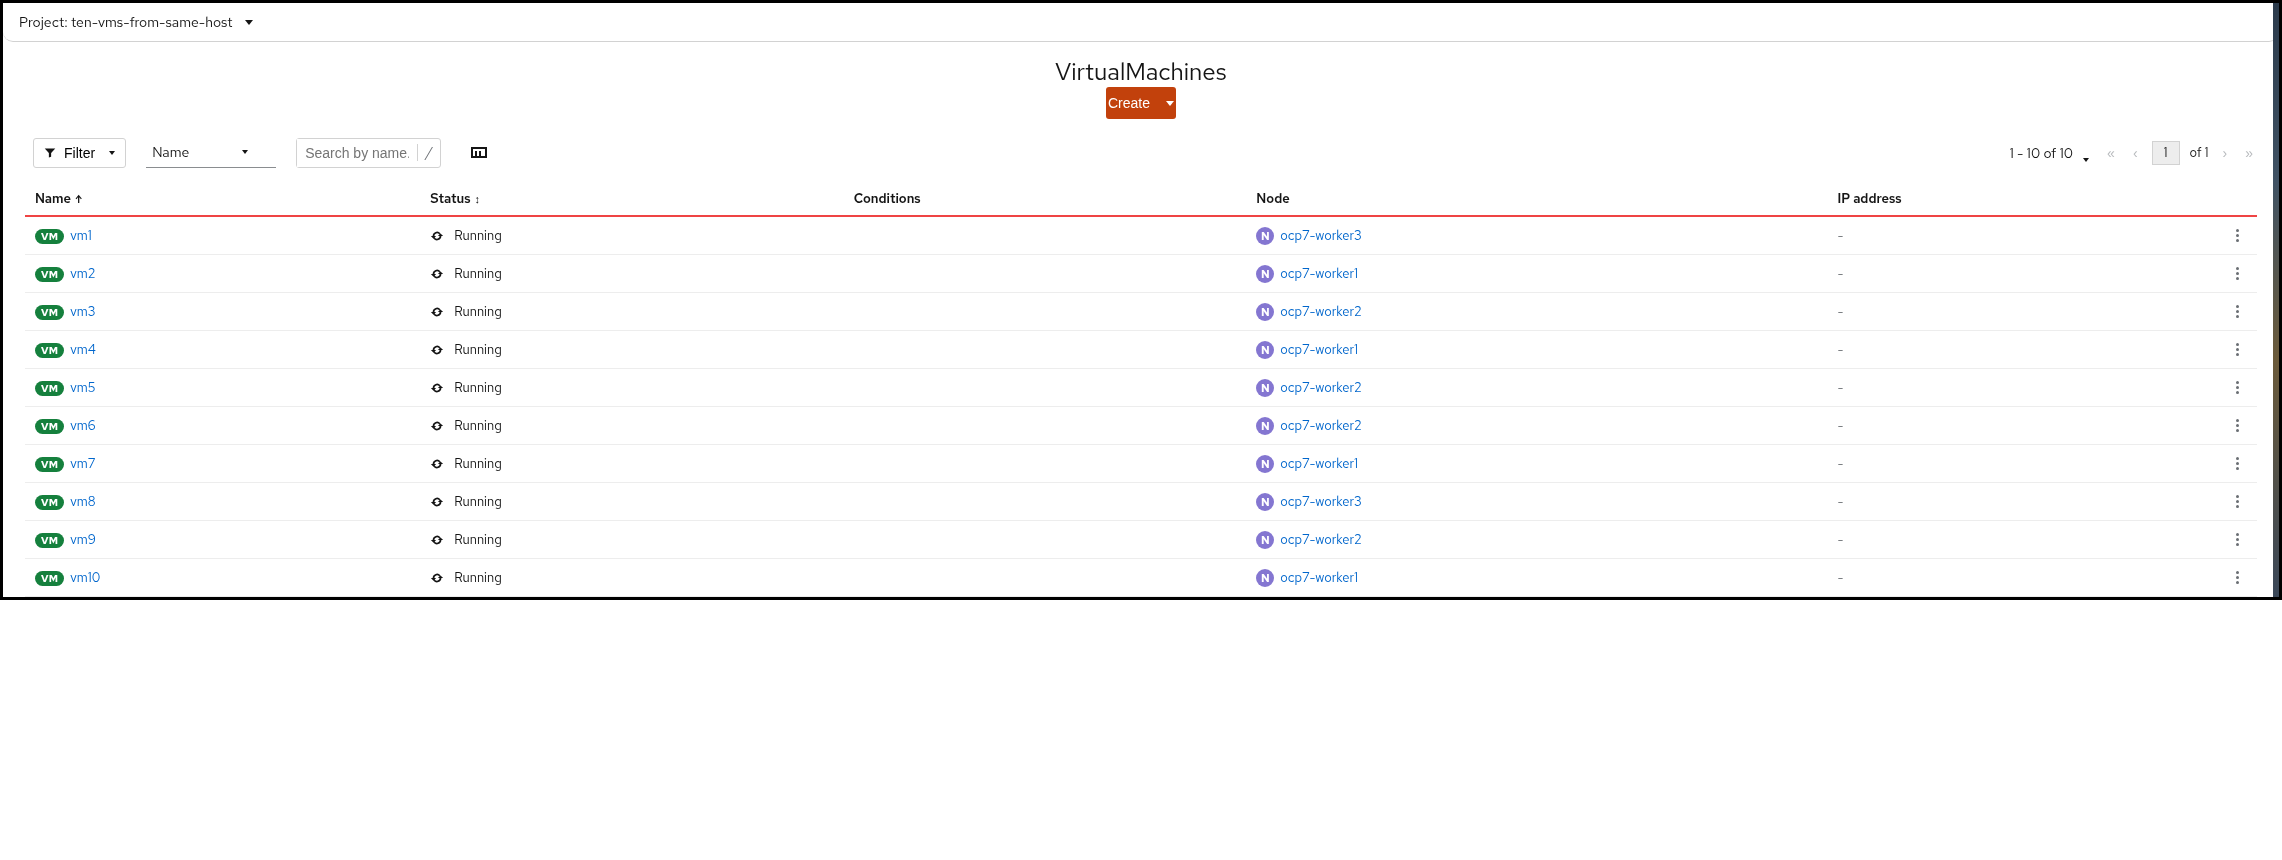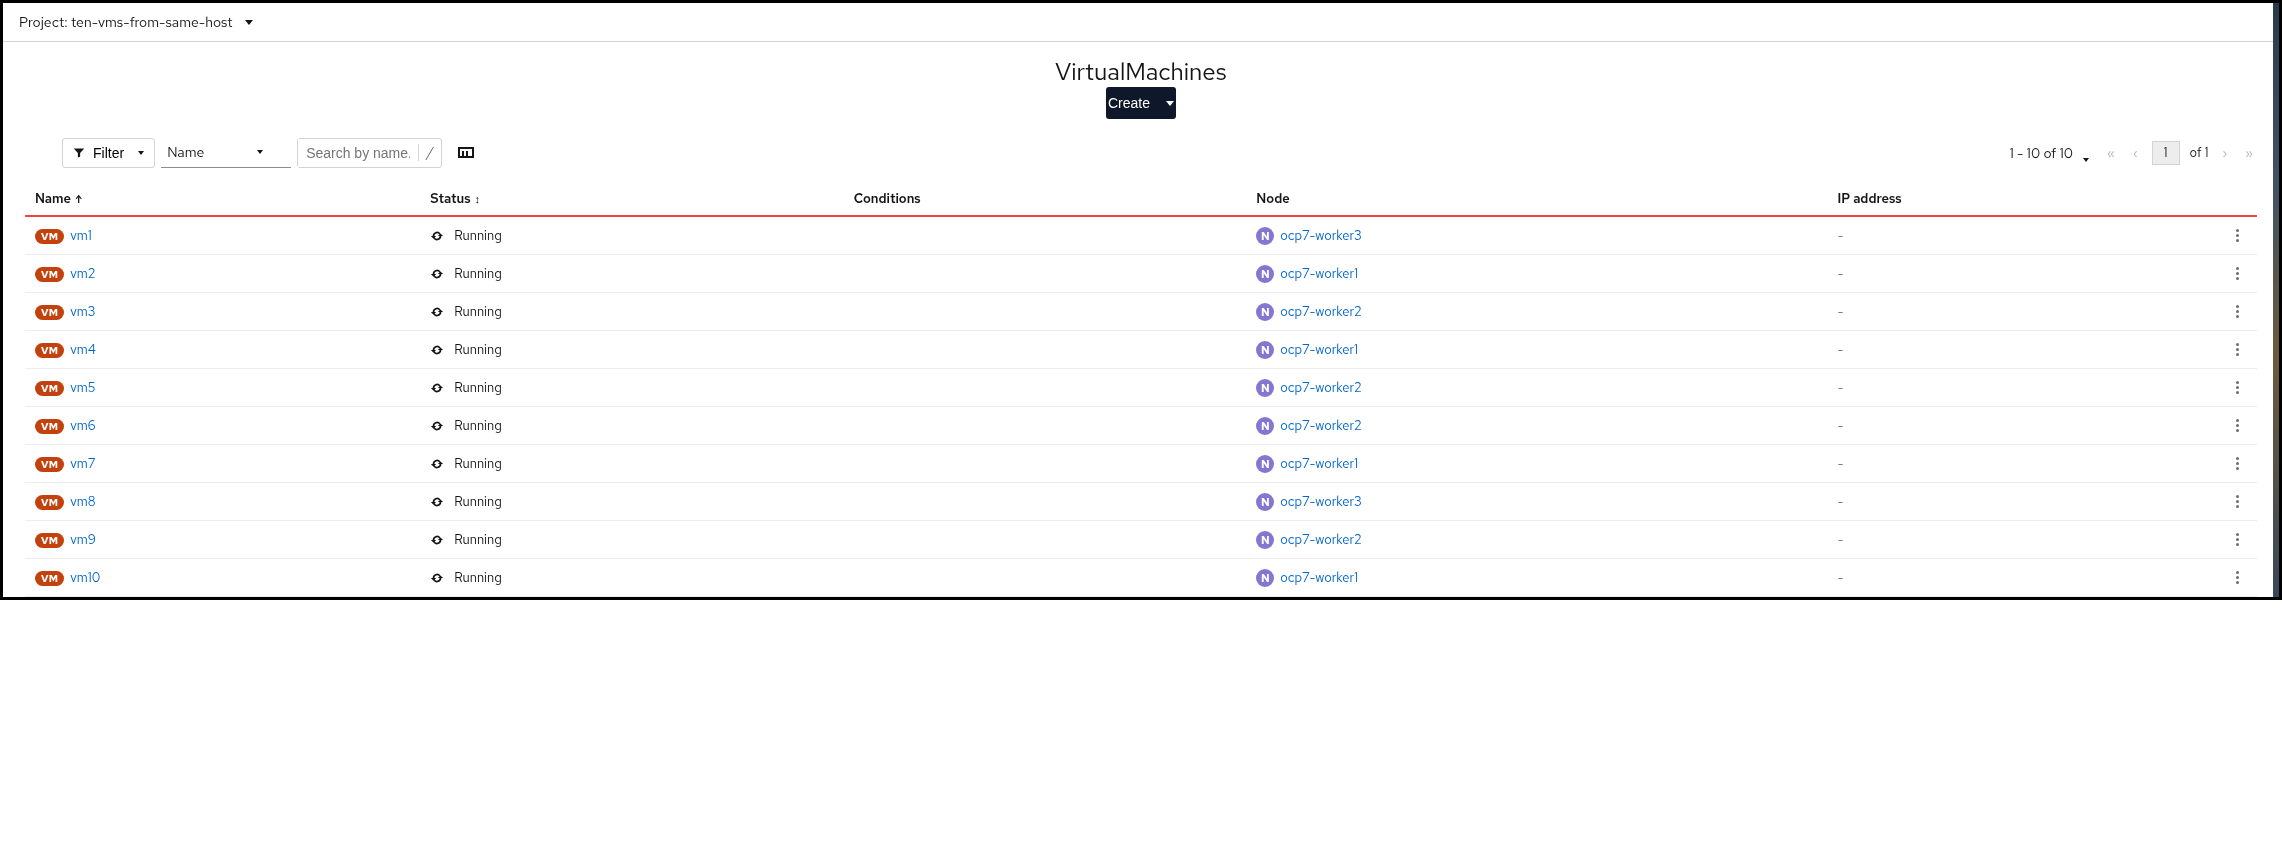--- a/index.html
+++ b/index.html
@@ -21,20 +21,21 @@
     width: 6px;
     background: linear-gradient(#2b3a4b 0%, #405264 30%, #6b5a3a 60%, #3a4758 100%);
   }
   .project-bar {
     padding: 10px 16px;
     border-bottom: 1px solid #d2d2d2;
     font-size: 14px;
     display: flex;
     align-items: center;
     gap: 6px;
+    border-radius: 10px;
   }
   .project-bar .proj-text { white-space: pre; }
   .caret-down {
     display: inline-block;
     width: 0; height: 0;
     border-left: 4px solid transparent;
     border-right: 4px solid transparent;
     border-top: 5px solid #151515;
     margin-left: 6px;
   }
@@ -47,39 +48,39 @@
     justify-content: space-between;
     padding: 14px 22px 10px 22px;
     flex-direction: column;
   }
   .page-title {
     font-size: 24px;
     font-weight: 400;
     margin: 0;
   }
   .btn-primary {
-    background: #0f172a;
+    background: #c2410c;
     color: #fff;
     border: none;
     border-radius: 3px;
     padding: 8px 2px;
     font-size: 14px;
     display: flex;
     align-items: center;
     gap: 10px;
     cursor: pointer;
   }
 
   .toolbar {
     display: flex;
     align-items: center;
     padding: 8px 22px 14px 30px;
     gap: 14px;
   }
-  .tb-left { display: flex; align-items: center; gap: 6px; flex: 1; margin-left: 29px; }
+  .tb-left { display: flex; align-items: center; gap: 20px; flex: 1; }
   .btn-outline {
     background: #fff;
     border: 1px solid #d2d2d2;
     border-radius: 3px;
     padding: 6px 10px;
     font-size: 14px;
     display: flex;
     align-items: center;
     gap: 8px;
     cursor: pointer;
@@ -156,21 +157,21 @@
   }
   .sort-ind { font-size:11px; margin-left:4px; }
   .vm-table tbody td {
     padding: 8px 10px;
     border-bottom: 1px solid #ededed;
     vertical-align: middle;
     font-size: 13px;
   }
   .vm-badge {
     display:inline-flex; align-items:center; justify-content:center;
-    background:#c2410c; color:#fff; font-size:10px; font-weight:700;
+    background:#15803d; color:#fff; font-size:10px; font-weight:700;
     border-radius:10px; padding:1px 6px; margin-right:6px; letter-spacing:0.3px;
   }
   .link { color:#0066cc; cursor:pointer; }
   .node-badge {
     display:inline-flex; align-items:center; justify-content:center;
     width:18px; height:18px; border-radius:50%;
     background:#8476d1; color:#fff; font-size:11px; font-weight:700;
     margin-right:6px;
   }
   .status-cell { display:flex; align-items:center; gap:10px; color:#151515; }

